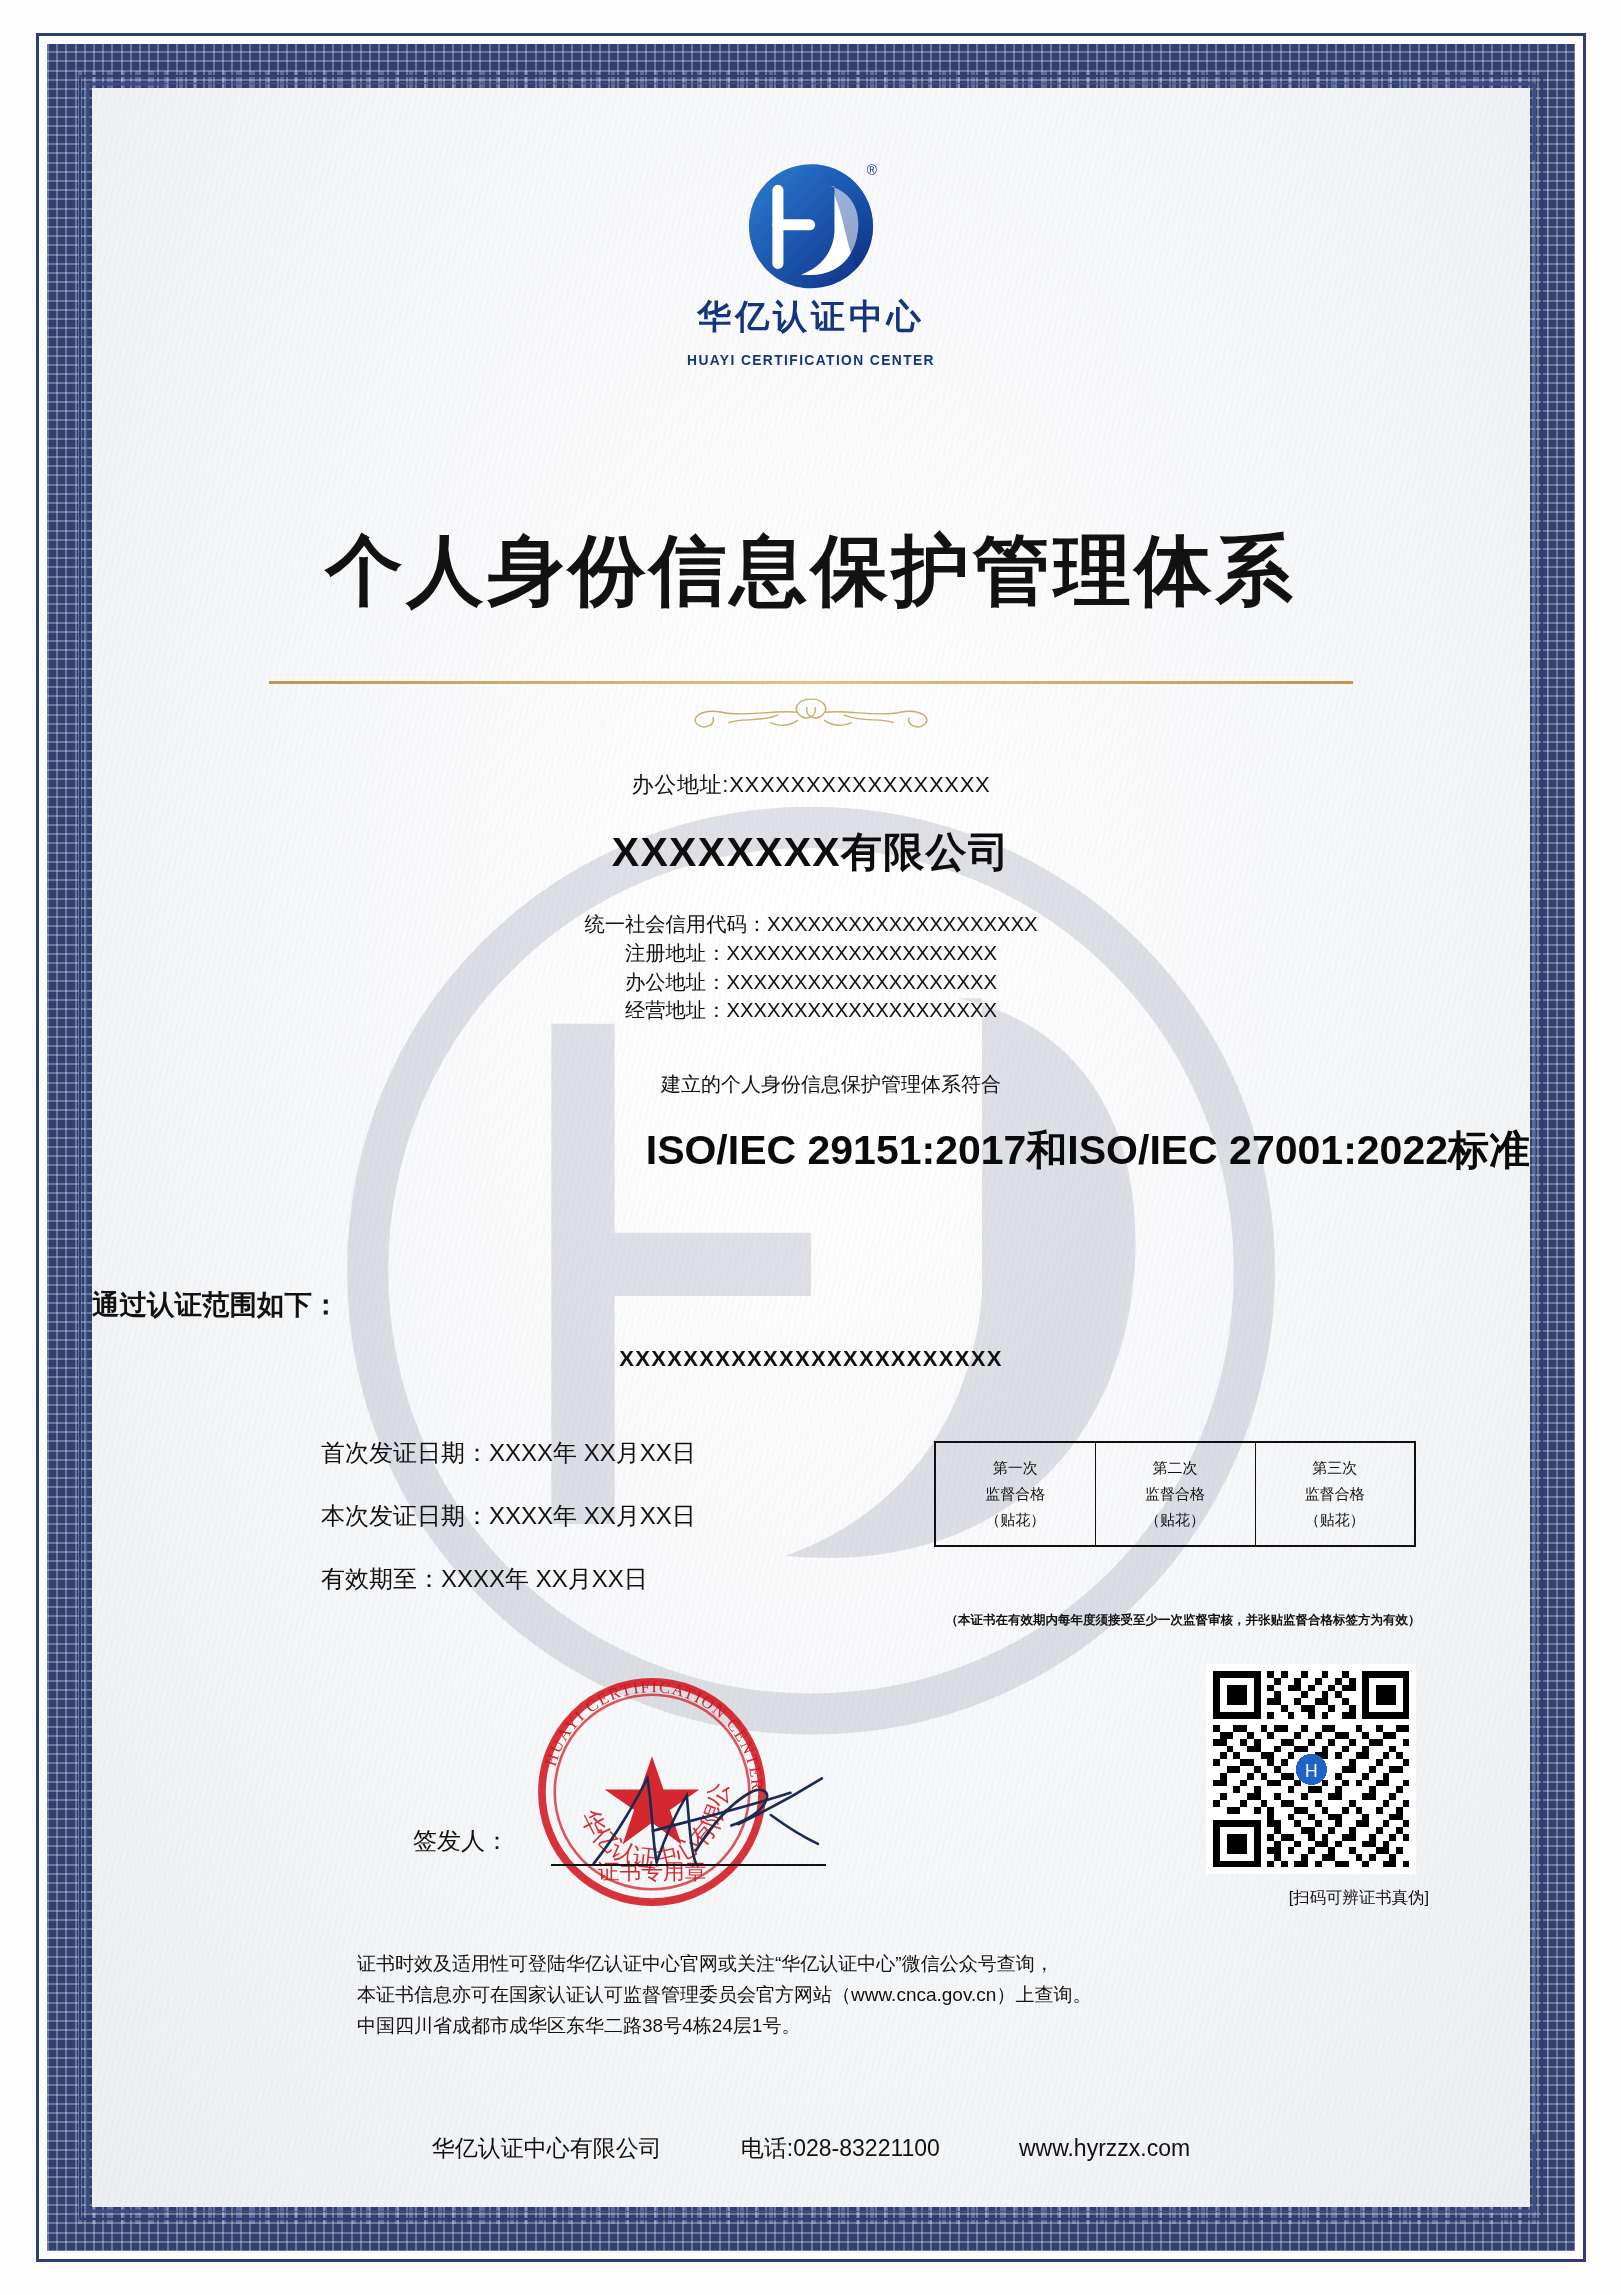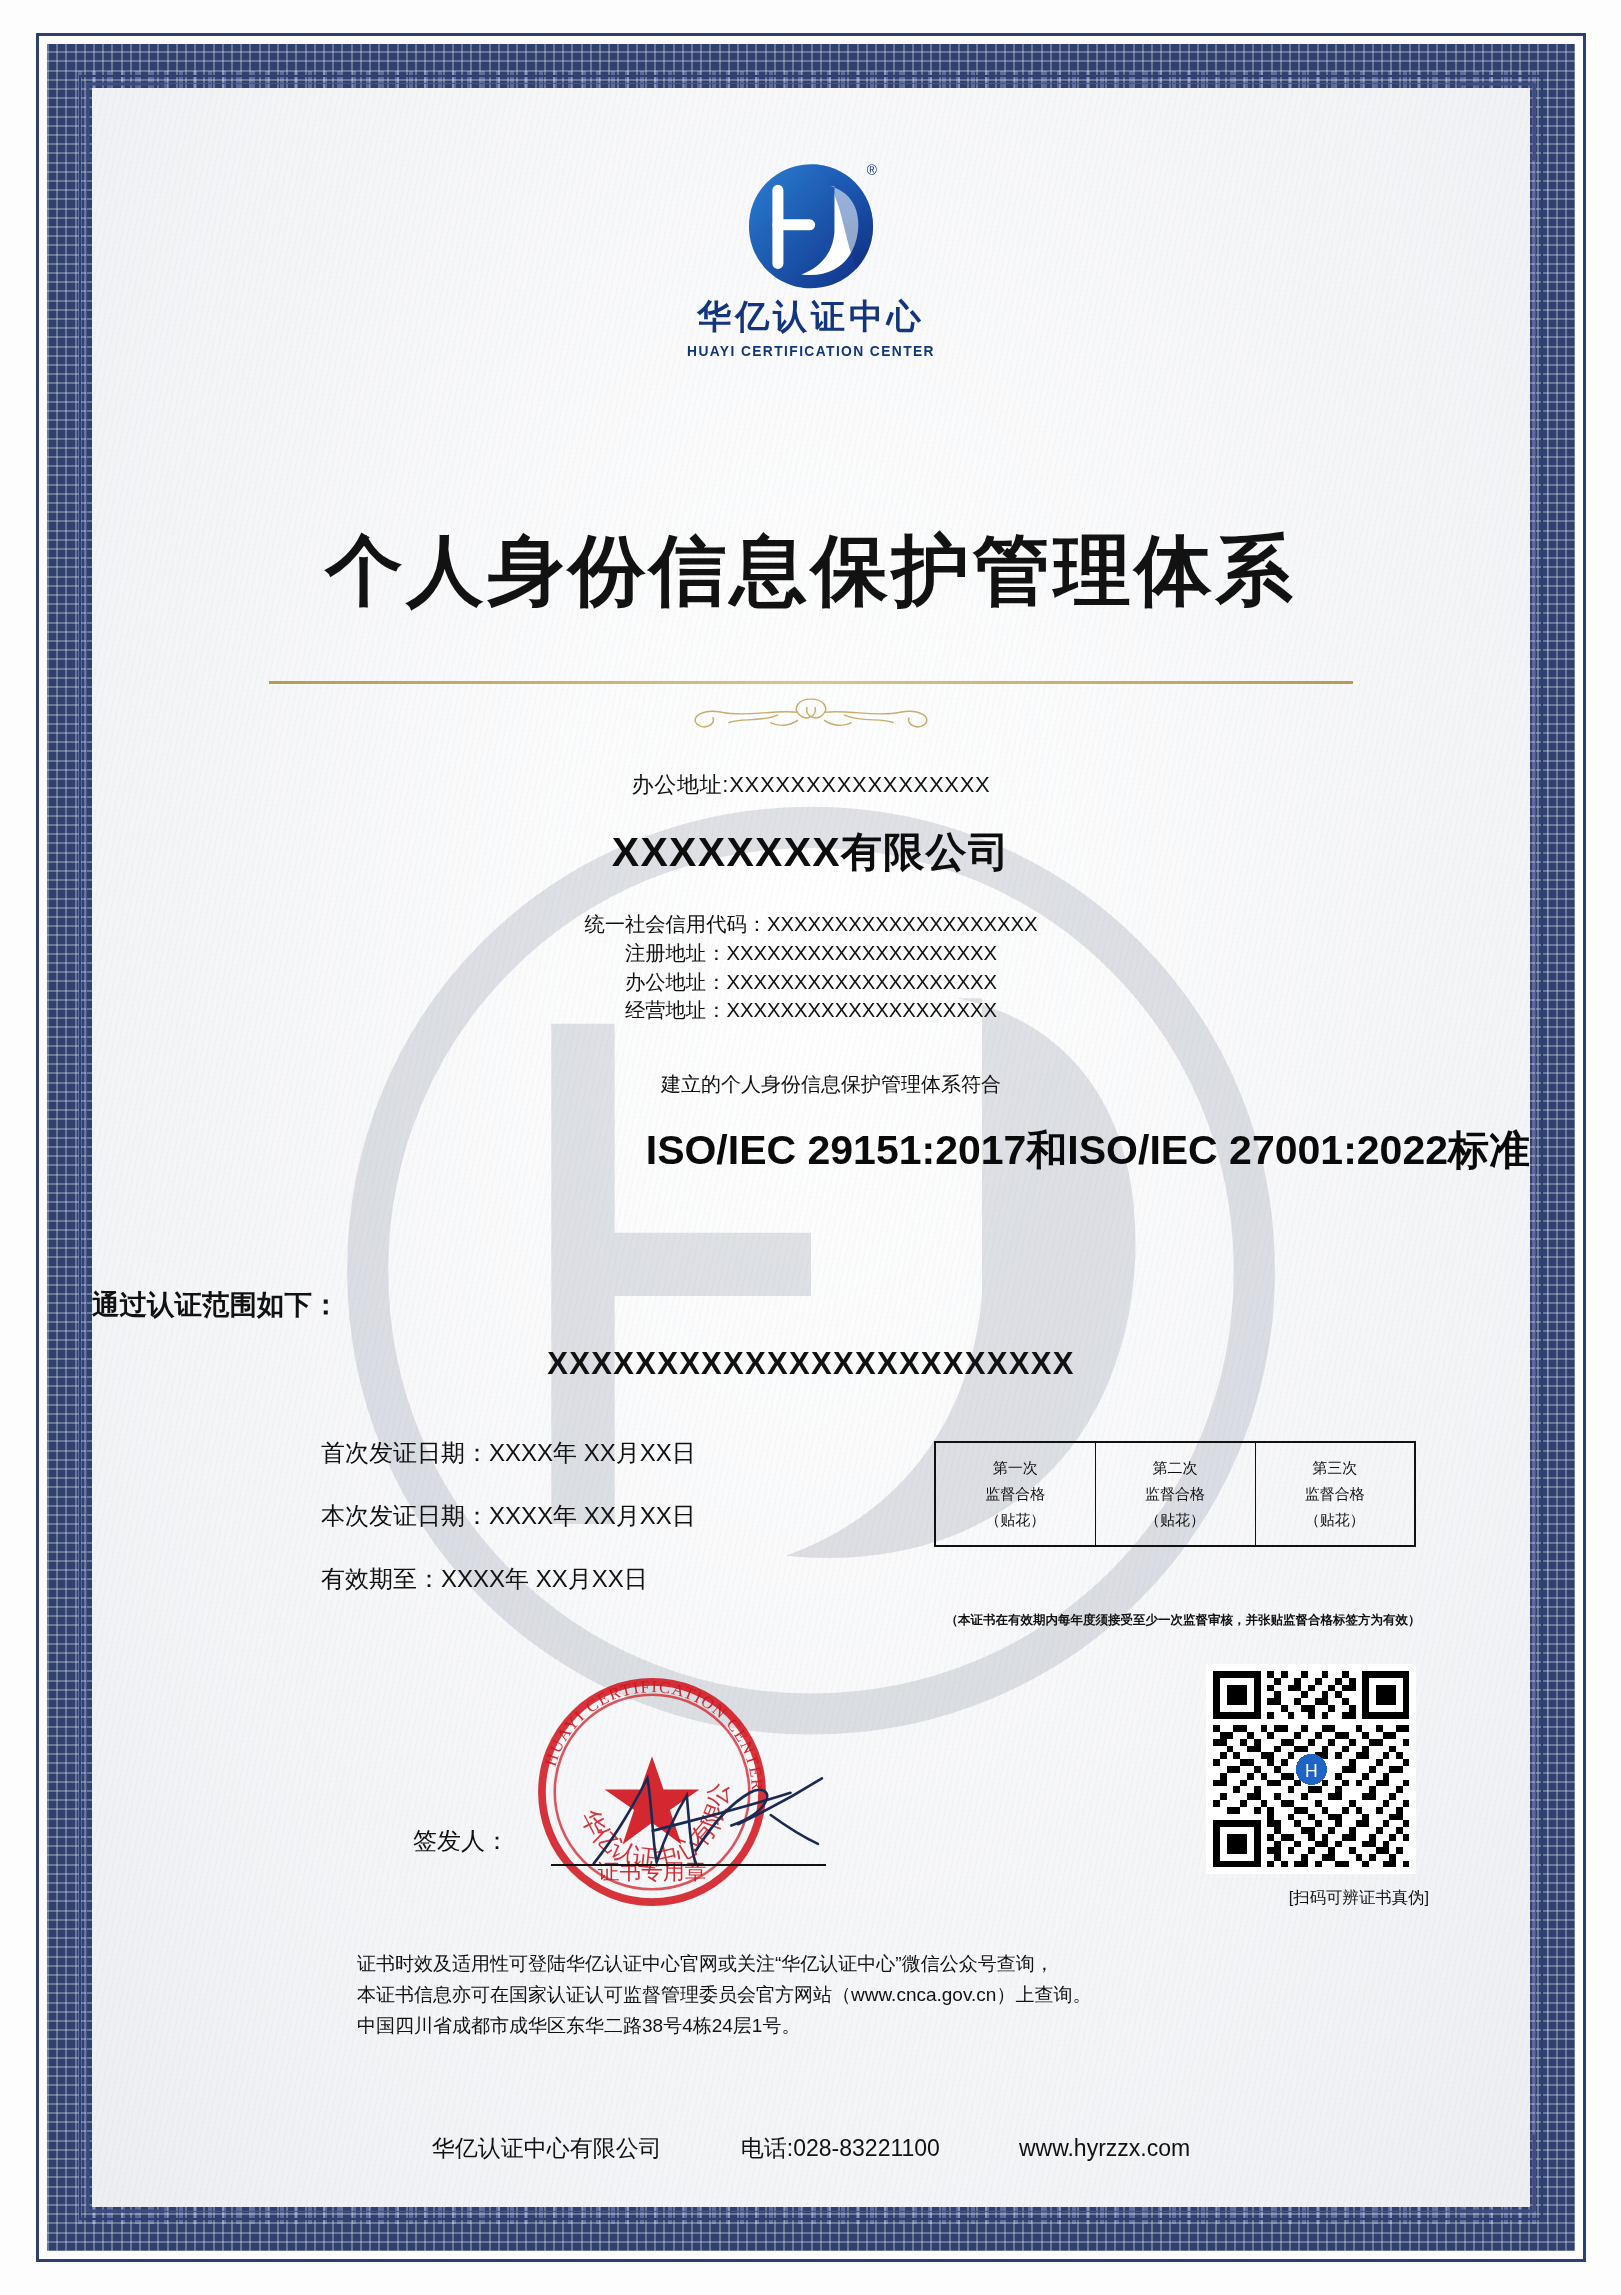--- a/index.html
+++ b/index.html
@@ -79,21 +79,21 @@
 
   
   .logo-wrap{position:absolute;left:50%;top:72px;transform:translateX(-50%);text-align:center;width:393px;}
   .logo-mark{width:141px;height:131px;margin:0 auto;position:relative;}
   .logo-mark svg{width:100%;height:100%;display:block;}
   .logo-cn{
     font-size:34px;font-weight:bold;color:#12357e;letter-spacing:3.9px;margin-top:2.6px;
     font-family:"Liberation Sans", sans-serif;
   }
   .logo-en{
-    font-size:13.8px;color:#12357e;letter-spacing:1.4px;margin-top:4px;font-weight:bold;
+    font-size:13.8px;color:#12357e;letter-spacing:1.4px;margin-top:13px;font-weight:bold;
   }
 
   
   .main-title{
     position:absolute;left:0;right:0;top:432px;text-align:center;
     font-size:77px;font-weight:bold;color:#121212;letter-spacing:3.9px;
     font-family:"DejaVu Sans","Liberation Sans",sans-serif;
   }
   .title-rule{
     position:absolute;left:177px;right:177px;top:593px;height:2.6px;
@@ -127,21 +127,21 @@
   .standard{
     position:absolute;left:0;right:0;top:1035px;text-align:right;
     font-size:41px;font-weight:bold;color:#0a0a0a;letter-spacing:0px;
   }
   .scope-label{
     position:absolute;left:0;right:0;top:1199px;text-align:left;
     font-size:27.5px;font-weight:bold;color:#111;
   }
   .scope-value{
     position:absolute;left:0;right:0;top:1258px;text-align:center;
-    font-size:31px;font-weight:bold;color:#111;letter-spacing:1.3px;
+    font-size:22px;font-weight:bold;color:#111;letter-spacing:1.3px;
   }
 
   
   .dates{
     position:absolute;left:229px;top:1353px;
     font-size:24px;color:#111;line-height:1.0;
   }
   .dates .row{margin-bottom:39px;white-space:nowrap;}
 
   

